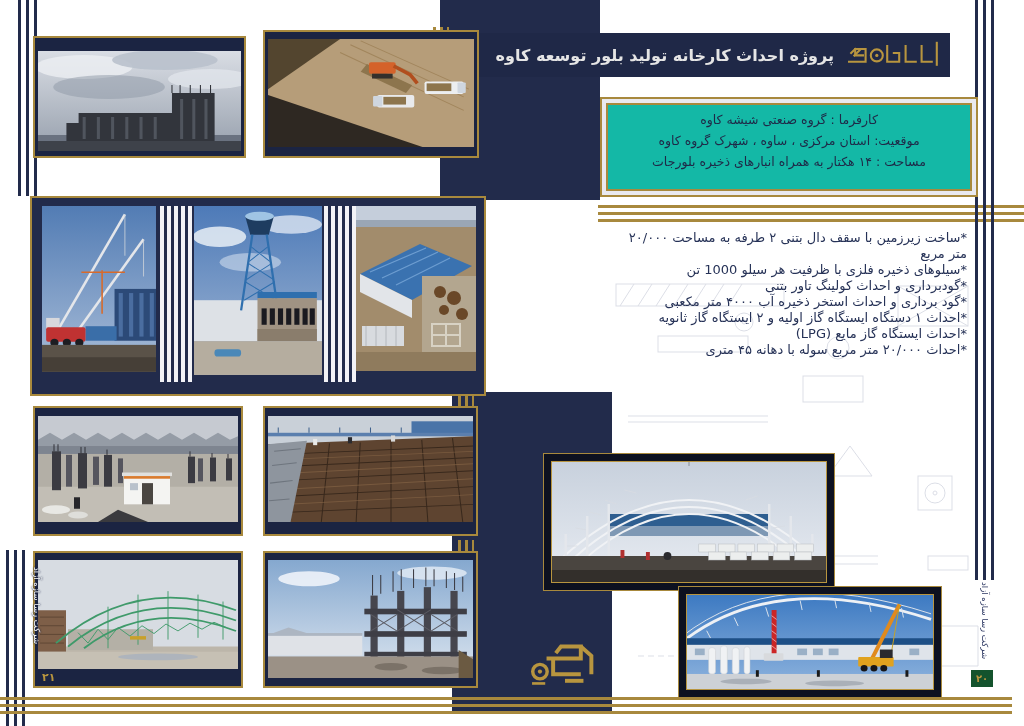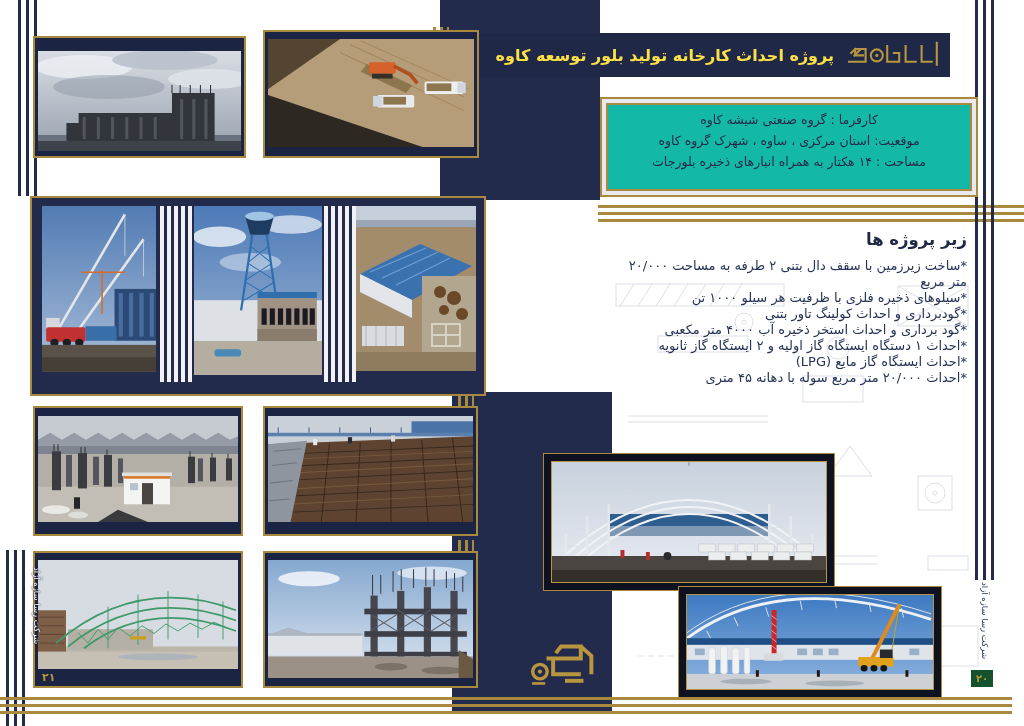--- a/index.html
+++ b/index.html
@@ -14,21 +14,21 @@
     background:repeating-linear-gradient(to bottom,#a8893d 0 3px,transparent 3px 7px);}
   
   .navy-panel{position:absolute;background:#222b4b;}
   .panel-b{position:absolute;background:#222b4b;border:2px solid #a8893d;}
   .pinstripe{position:absolute;background:
      repeating-linear-gradient(to right,transparent 0 4px,#222b4b 4px 7px),#f2f2f6;}
   
   .title-bar{position:absolute;left:440px;top:33px;width:510px;height:44px;background:#1f2847;
      direction:rtl;display:flex;align-items:center;justify-content:flex-start;gap:10px;padding-right:10px;box-sizing:border-box;}
   .title-bar .logo{flex:0 0 auto;}
-  .page-title{color:#fde047;font-size:16px;font-weight:bold;white-space:nowrap;letter-spacing:0;}
+  .page-title{color:#e5e5e5;font-size:16px;font-weight:bold;white-space:nowrap;letter-spacing:0;}
   
   .info-box{position:absolute;left:600px;top:97px;width:378px;height:100px;background:#14b8a6;
      border:2px solid #a8893d;box-shadow:inset 0 0 0 4px #e9e9ef, inset 0 0 0 6px #a8893d;
      box-sizing:border-box;direction:rtl;text-align:center;color:#1f2847;
      font-size:12.5px;line-height:21px;padding-top:10px;}
   
   .rp-col{position:absolute;left:613px;top:230px;width:354px;direction:rtl;text-align:right;color:#1f2847;}
   .sp-heading{font-size:16.5px;font-weight:bold;margin:0 0 9px 0;}
   .sp-item{font-size:13px;line-height:16px;color:#263257;}
   
@@ -109,24 +109,23 @@
   <div class="hl3-gold" style="left:598px;top:205px;width:426px;"></div>
   <div class="vl3-navy" style="left:975px;top:0;height:580px;"></div>
 
   <div class="info-box">
     <div>کارفرما :  گروه صنعتی شیشه کاوه</div>
     <div>موقعیت: استان مرکزی ، ساوه ، شهرک گروه کاوه</div>
     <div>مساحت : ۱۴ هکتار به همراه انبارهای ذخیره بلورجات</div>
   </div>
 
   <div class="rp-col">
-    <h2 class="sp-heading">زیر پروژه ها</h2>
     <div>
         <div class="sp-item">*ساخت زیرزمین با سقف دال بتنی ۲ طرفه به مساحت ۲۰/۰۰۰ متر مربع</div>
-        <div class="sp-item">*سیلوهای ذخیره فلزی با ظرفیت هر سیلو ۱۰۰۰ تن</div>
+        <div class="sp-item">*سیلوهای ذخیره فلزی با ظرفیت هر سیلو 1000 تن</div>
         <div class="sp-item">*گودبرداری و احداث کولینگ تاور بتنی</div>
         <div class="sp-item">*گود برداری و احداث استخر ذخیره آب ۴۰۰۰ متر مکعبی</div>
         <div class="sp-item">*احداث ۱ دستگاه ایستگاه گاز اولیه و ۲ ایستگاه گاز ثانویه</div>
         <div class="sp-item">*احداث ایستگاه گاز مایع (LPG)</div>
         <div class="sp-item">*احداث ۲۰/۰۰۰ متر مربع سوله با دهانه ۴۵ متری</div>
       </div>
   </div>
 
   <div class="navy-panel" style="left:452px;top:392px;width:160px;height:322px;"></div>
   <div class="vl3-gold" style="left:458px;top:393px;height:14px;"></div>

